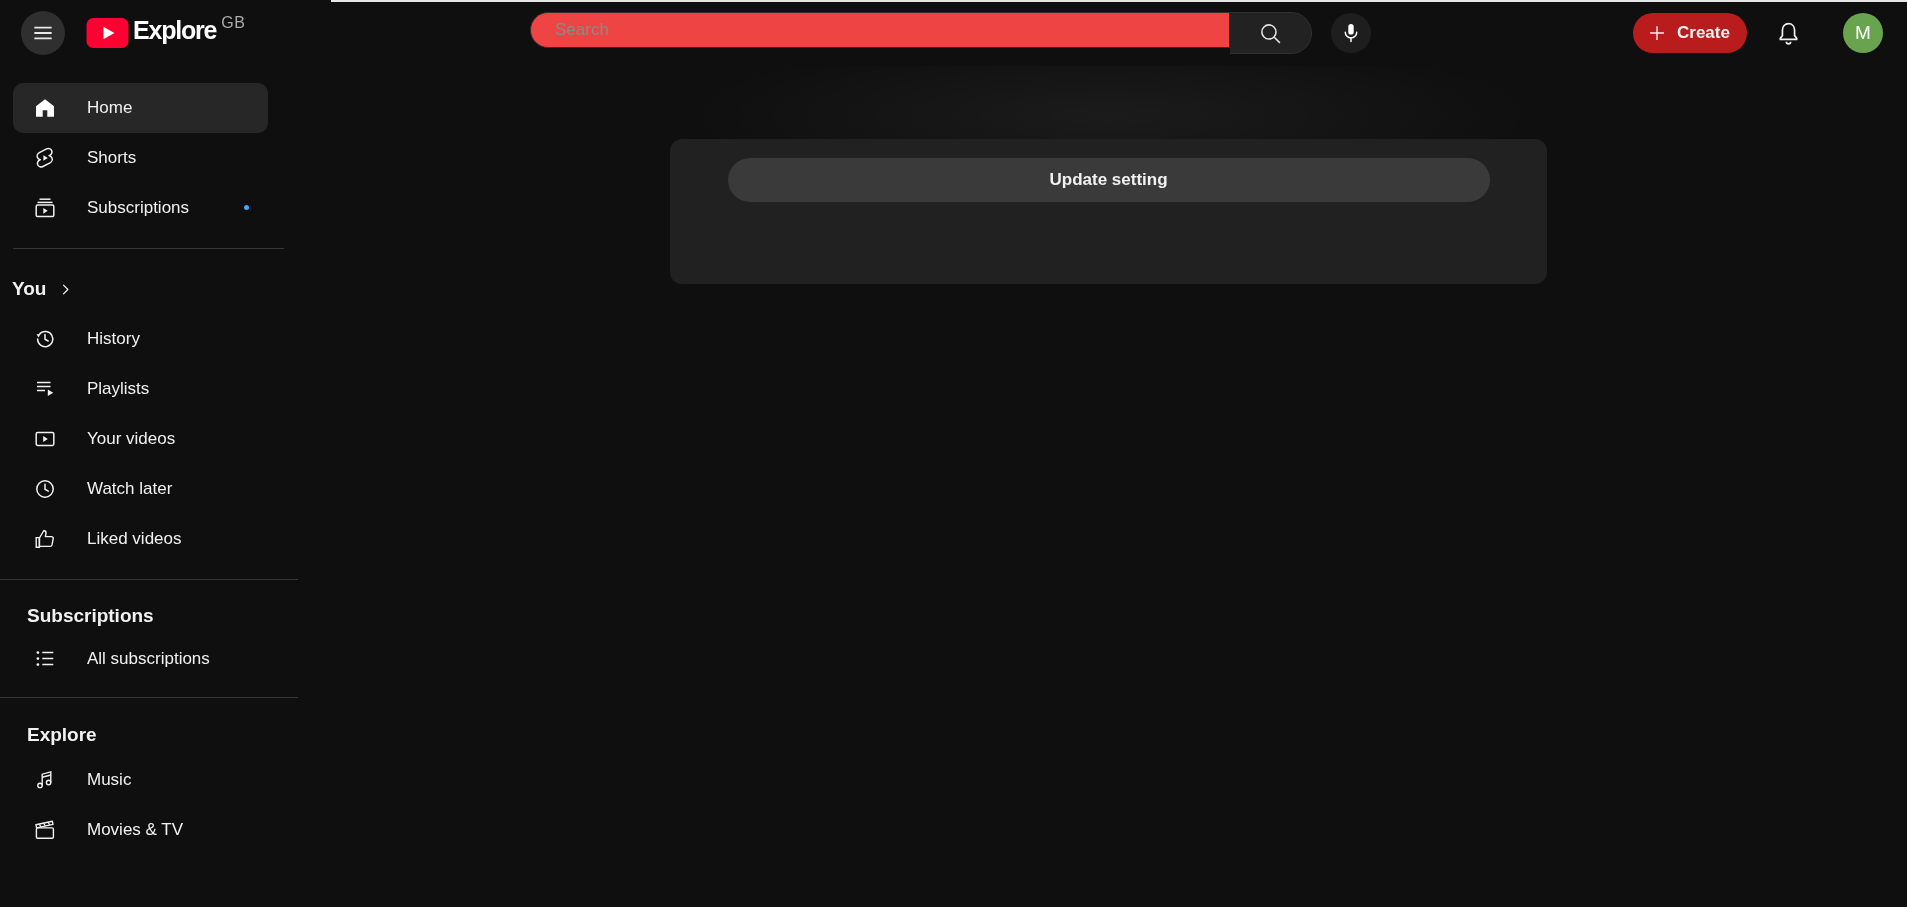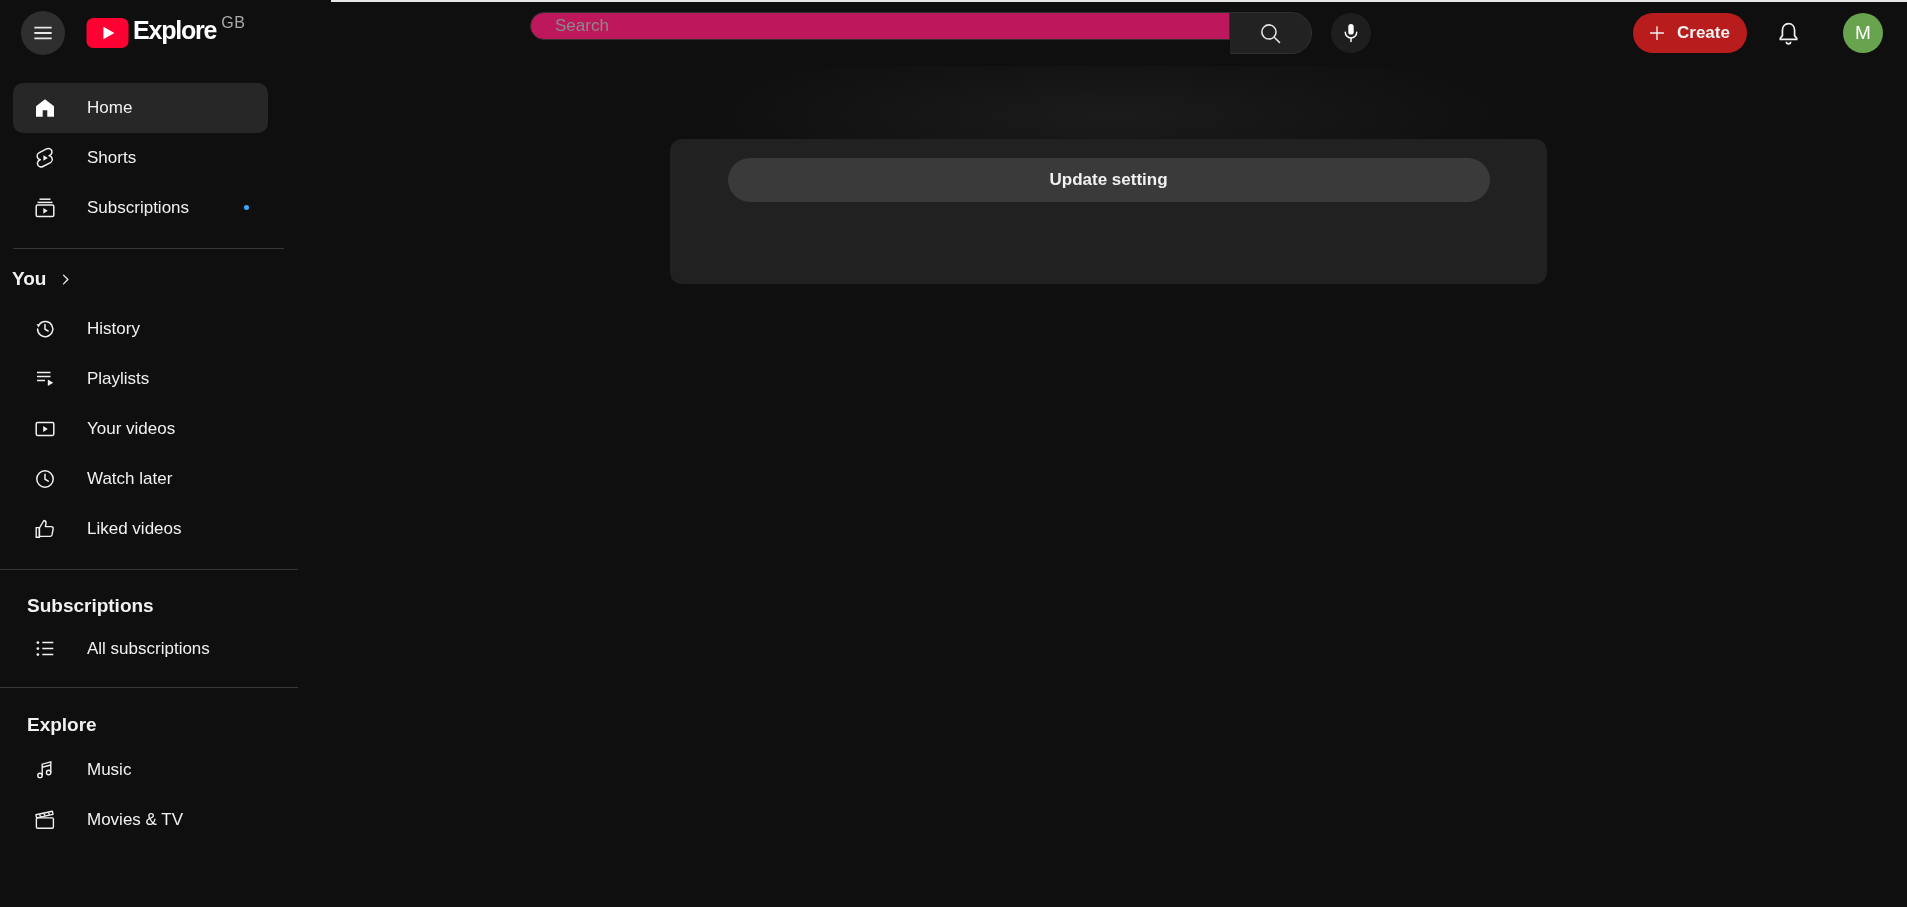--- a/index.html
+++ b/index.html
@@ -18,21 +18,21 @@
     position:absolute; left:21px; top:11px; width:44px; height:44px; border-radius:50%;
     background:#2f2f2f; border:none; display:flex; align-items:center; justify-content:center; cursor:pointer;
   }
   .logo { position:absolute; left:86px; top:15px; display:flex; align-items:flex-start; cursor:pointer; }
   .logo-mark { display:block; margin-top:3px; }
   .logo-word { font-size:25px; font-weight:700; letter-spacing:-1.2px; color:#fff; margin-left:4px; line-height:31px; }
   .country { font-size:16px; color:#aaa; margin-left:5px; margin-top:-1px; letter-spacing:0.5px; }
 
   .search-wrap { position:absolute; left:530px; top:12px; height:42px; display:flex; }
   .search-field {
-    width:700px; height:28px; background:#be185d; border:1px solid #303030;
+    width:700px; height:36px; background:#ef4444; border:1px solid #303030;
     border-radius:21px 0 0 21px; display:flex; align-items:center; padding-left:24px;
   }
   .search-field input {
     background:transparent; border:none; outline:none; color:#e8e8e8;
     font-size:17px; width:640px; font-family:"Liberation Sans", sans-serif;
   }
   .search-field input::placeholder { color:#8a8a8a; }
   .search-btn {
     width:82px; height:42px; background:#222222; border:1px solid #303030; border-left:none;
     border-radius:0 21px 21px 0; display:flex; align-items:center; justify-content:center; cursor:pointer;
@@ -67,21 +67,21 @@
   .new-dot { position:absolute; left:231px; top:22px; width:5px; height:5px; border-radius:50%; background:#3ea6ff; }
   .divider { height:0; border-top:1px solid #373737; }
   .div1 { margin:15px 14px 0 13px; }
   .div2 { margin:15px 0 0 0; }
   .div3 { margin:13px 0 0 0; }
   .section-header {
     height:26px; padding-left:27px; display:flex; align-items:center;
     font-size:19px; font-weight:700; color:#f1f1f1; cursor:default;
   }
   .section-header .chev { margin-left:10px; display:flex; }
-  .mt27 { margin-top:17px;padding-left:12px; } .mt23 { margin-top:23px; } .mt24 { margin-top:24px; }
+  .mt27 { margin-top:27px;padding-left:12px; } .mt23 { margin-top:23px; } .mt24 { margin-top:24px; }
   .mt12 { margin-top:12px; } .mt5 { margin-top:5px; } .mt7 { margin-top:7px; }
 
   
   .glow {
     position:absolute; left:640px; top:38px; width:940px; height:108px; pointer-events:none;
     background:radial-gradient(58% 95% at 50% 72%, rgba(255,255,255,0.05), rgba(255,255,255,0) 78%);
   }
   .notice-card {
     position:absolute; left:670px; top:139px; width:877px; height:145px;
     background:#212121; border-radius:12px; text-align:center; padding-top:3px;

